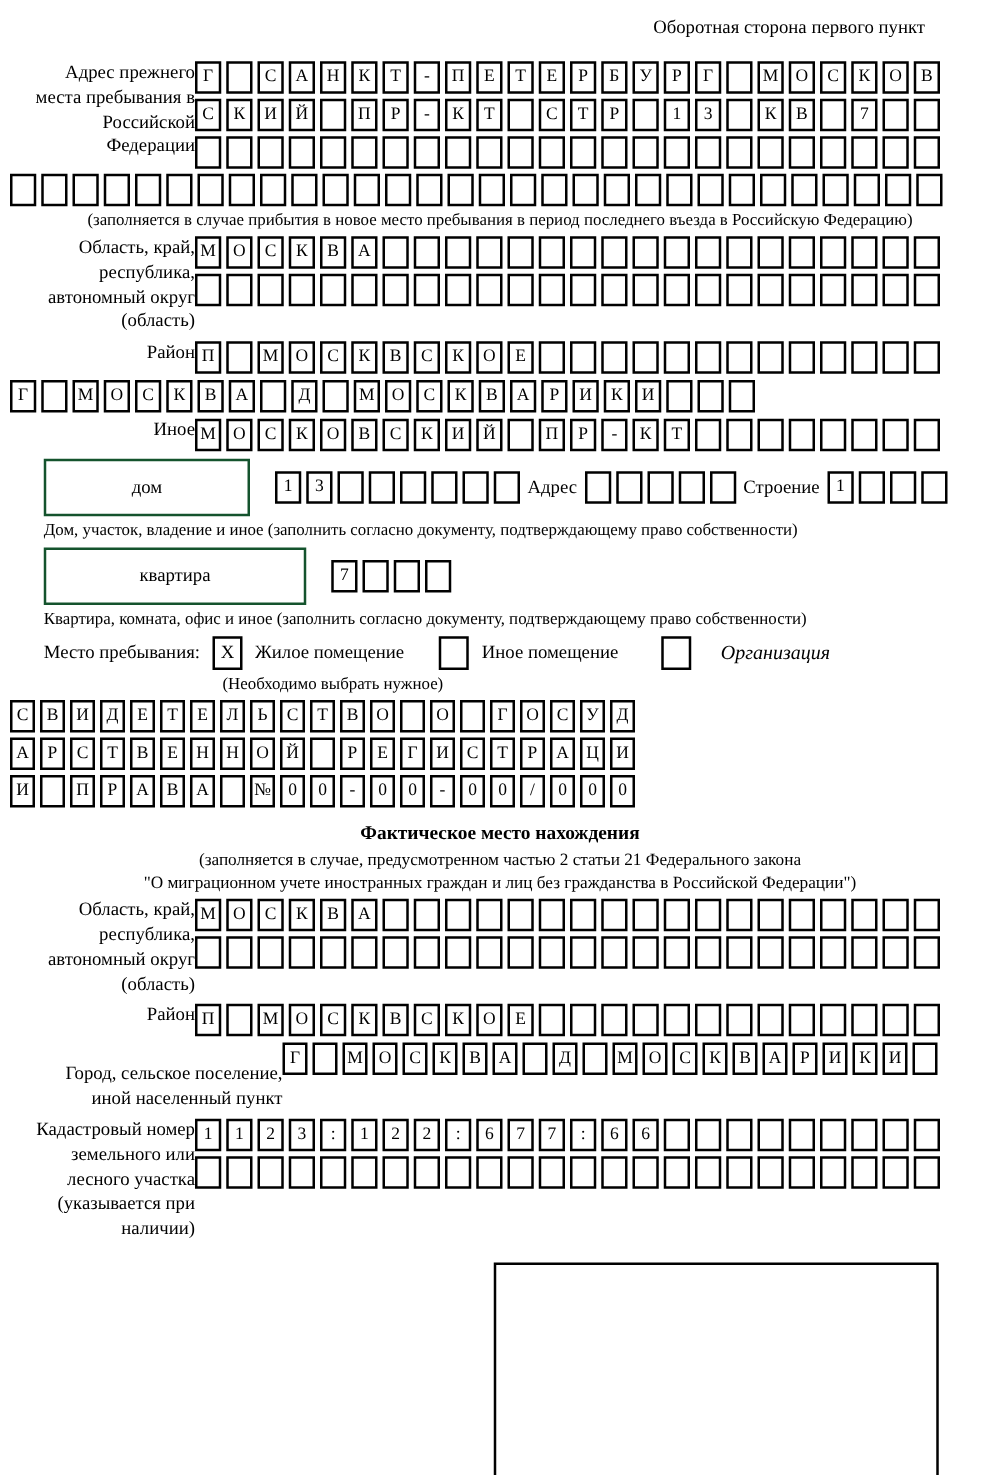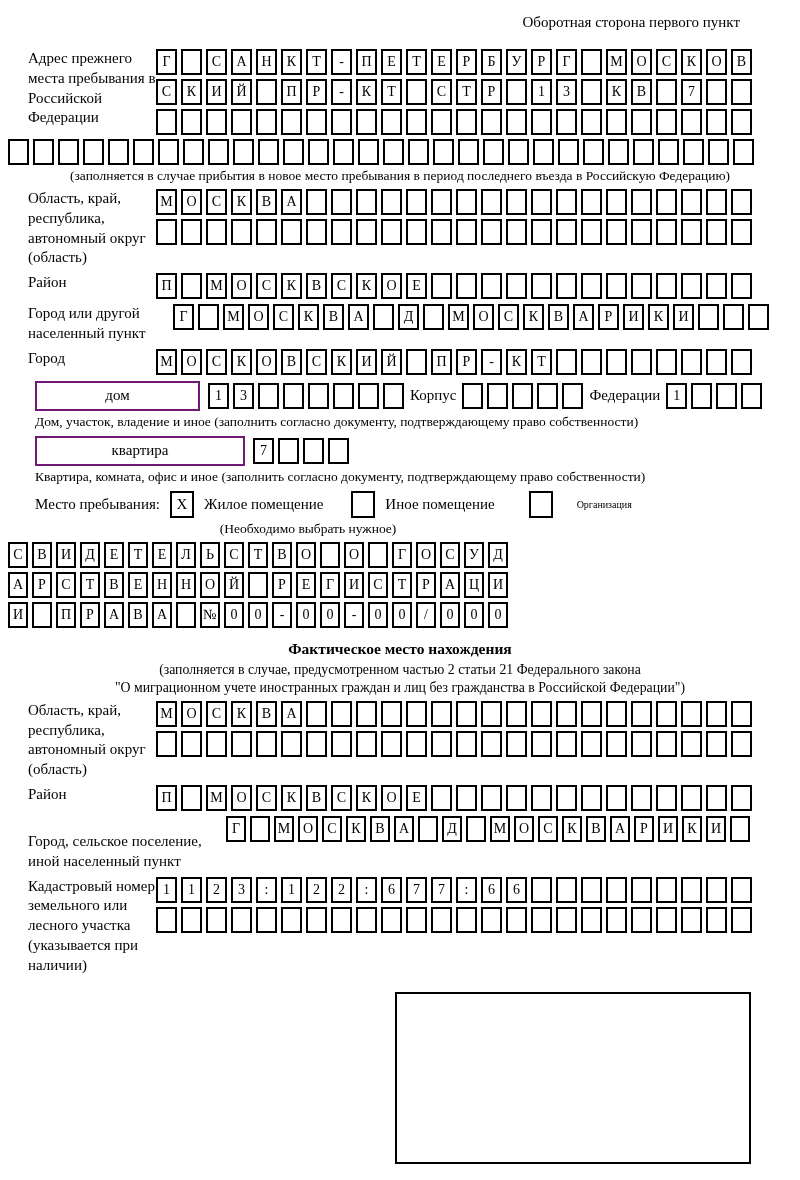--- a/index.html
+++ b/index.html
@@ -1,42 +1,42 @@
 <!DOCTYPE html>
 <html><head>
 <meta charset="utf-8">
 <style>
   html,body{margin:0;padding:0;background:#fff;color:#000;}
   body{width:800px;height:1180px;overflow:hidden;font-family:"Liberation Serif",serif;}
   .page{padding:14px 0 0 8px;width:792px;box-sizing:border-box;}
   .header-note{text-align:right;padding-right:52px;font-size:15px;}
-  .frow{display:flex;align-items:flex-start;margin-top:5px;}
+  .frow{display:flex;align-items:flex-start;margin-top:5px;text-align:right;}
   .lbl{font-size:15px;line-height:1.32;flex:none;box-sizing:border-box;padding-left:20px;}
   .w148{width:148px;} .w165{width:165px;} .w218{width:218px;margin-top:16px;} .w245{width:245px;}
   .rows{display:flex;flex-direction:column;gap:4px;}
   .boxrow{display:flex;gap:4px;}
   .cell{width:21px;height:26px;border:2px solid #000;box-sizing:border-box;
         display:inline-flex;align-items:center;justify-content:center;
         font-size:14px;flex:none;background:#fff;}
   .boxrow.tight{gap:4px;}
   .boxrow.tight .cell{width:20px;}
   .note{font-size:13.5px;margin-top:3px;}
   .center{text-align:center;}
   .indent{margin-left:27px;}
   .sec-title{font-weight:bold;font-size:16.5px;text-align:center;margin:7px 0 5px 0;}
   .sub-title{font-weight:bold;font-size:15.5px;text-align:center;margin:12px 0 4px 0;}
-  .widebox{border:2px solid #701a75;height:30px;display:flex;align-items:center;justify-content:center;
-           font-size:15px;box-sizing:border-box;flex:none;margin-right:8px;}
+  .widebox{border:2px solid #14532d;height:46px;display:flex;align-items:center;justify-content:center;
+           font-size:15px;box-sizing:border-box;flex:none;margin-right:20px;}
   .dombox{width:165px;} .kvbox{width:210px;}
   .inline-lbl{font-size:15px;padding:0 6px;align-self:center;flex:none;}
   .inlrow{display:flex;align-items:center;margin-top:6px;}
   .checkbox{width:24px;height:27px;border:2px solid #000;box-sizing:border-box;
             display:inline-flex;align-items:center;justify-content:center;
             font-size:15px;margin:0 10px;flex:none;}
-  .mesto-note{font-size:13.5px;margin:3px 0 0 170px;width:260px;text-align:center;}
+  .mesto-note{font-size:13.5px;margin:3px 0 0 170px;width:260px;}
   .fact-note{font-size:13.8px;text-align:center;margin-top:2px;}
   .stamp-box{width:356px;height:172px;border:2px solid #000;box-sizing:border-box;
              margin:16px 0 0 387px;background:#fff;}
 </style>
 </head>
 <body>
 
 <div class="page">
 
   <div class="header-note">Оборотная сторона первого пункт</div>
@@ -241,21 +241,20 @@
         <span class="cell"></span>
         <span class="cell"></span>
         <span class="cell"></span>
         <span class="cell"></span>
         <span class="cell"></span>
         <span class="cell"></span>
       </div>
   </div>
 
   <div class="frow">
-    <div class="lbl w165">Город или другой населенный пункт</div>
     <div class="boxrow">
         <span class="cell">Г</span>
         <span class="cell"></span>
         <span class="cell">М</span>
         <span class="cell">О</span>
         <span class="cell">С</span>
         <span class="cell">К</span>
         <span class="cell">В</span>
         <span class="cell">А</span>
         <span class="cell"></span>
@@ -271,21 +270,21 @@
         <span class="cell">И</span>
         <span class="cell">К</span>
         <span class="cell">И</span>
         <span class="cell"></span>
         <span class="cell"></span>
         <span class="cell"></span>
       </div>
   </div>
 
   <div class="frow">
-    <div class="lbl w148">Город</div>
+    <div class="lbl w148">Иное</div>
     <div class="boxrow">
         <span class="cell">М</span>
         <span class="cell">О</span>
         <span class="cell">С</span>
         <span class="cell">К</span>
         <span class="cell">О</span>
         <span class="cell">В</span>
         <span class="cell">С</span>
         <span class="cell">К</span>
         <span class="cell">И</span>
@@ -312,29 +311,29 @@
     <div class="boxrow">
         <span class="cell">1</span>
         <span class="cell">3</span>
         <span class="cell"></span>
         <span class="cell"></span>
         <span class="cell"></span>
         <span class="cell"></span>
         <span class="cell"></span>
         <span class="cell"></span>
       </div>
-    <div class="inline-lbl">Корпус</div>
-    <div class="boxrow">
-        <span class="cell"></span>
-        <span class="cell"></span>
-        <span class="cell"></span>
-        <span class="cell"></span>
-        <span class="cell"></span>
-      </div>
-    <div class="inline-lbl">Федерации</div>
+    <div class="inline-lbl">Адрес</div>
+    <div class="boxrow">
+        <span class="cell"></span>
+        <span class="cell"></span>
+        <span class="cell"></span>
+        <span class="cell"></span>
+        <span class="cell"></span>
+      </div>
+    <div class="inline-lbl">Строение</div>
     <div class="boxrow">
         <span class="cell">1</span>
         <span class="cell"></span>
         <span class="cell"></span>
         <span class="cell"></span>
       </div>
   </div>
   <div class="note indent">Дом, участок, владение и иное (заполнить согласно документу, подтверждающему право собственности)</div>
 
   <div class="inlrow indent">
@@ -348,21 +347,21 @@
   </div>
   <div class="note indent">Квартира, комната, офис и иное (заполнить согласно документу, подтверждающему право собственности)</div>
 
   <div class="inlrow indent">
     <span style="font-size:15px;font-family:Liberation Serif, serif;">Место пребывания:</span>
     <span class="checkbox">X</span>
     <span style="font-size:15px;">Жилое помещение</span>
     <span class="checkbox" style="margin-left:28px;"></span>
     <span style="font-size:15px;">Иное помещение</span>
     <span class="checkbox" style="margin-left:34px;"></span>
-    <span style="font-size:10px;margin-left:14px;">Организация</span>
+    <span style="font-size:16px;margin-left:14px;font-style:italic;">Организация</span>
   </div>
   <div class="mesto-note">(Необходимо выбрать нужное)</div>
 
   <div class="frow">
     <div class="rows">
       <div class="boxrow tight">
           <span class="cell">С</span>
           <span class="cell">В</span>
           <span class="cell">И</span>
           <span class="cell">Д</span>

